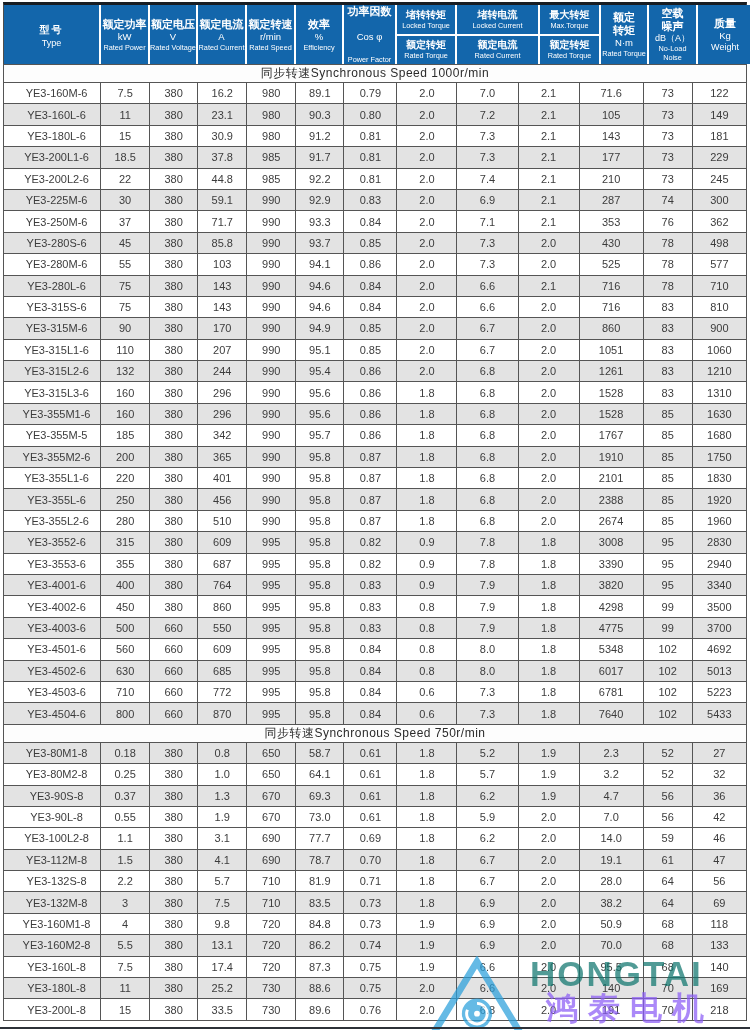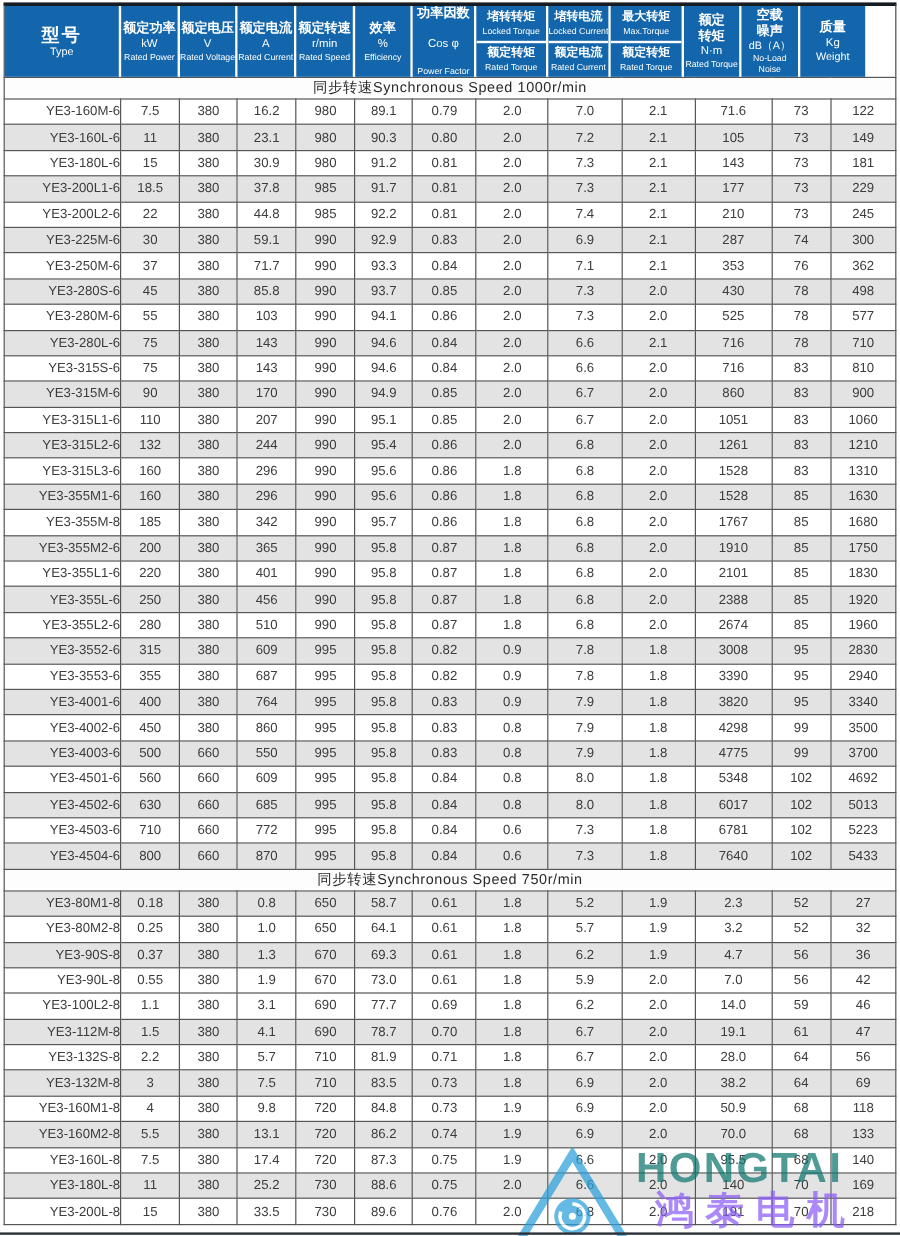--- a/index.html
+++ b/index.html
@@ -13,35 +13,35 @@
     display:flex;height:62px;box-sizing:border-box;background:#fff;
     border-top:3px solid #171c22;border-left:1px solid #4d4d4d;border-right:1px solid #4d4d4d;
   }
   .hcell{
     background:#1366ab;color:#fff;box-sizing:border-box;flex:0 0 auto;
     display:flex;flex-direction:column;justify-content:center;align-items:center;
     text-align:center;border-right:2px solid #fff;overflow:hidden;
   }
   .hcell:last-child{border-right:none;}
   .hcell .zh{font-size:11px;font-weight:bold;line-height:13px;white-space:nowrap;}
-  .hcell .zh-lg{font-size:15px;font-weight:bold;line-height:17px;letter-spacing:2px;white-space:nowrap;text-align:right;}
+  .hcell .zh-lg{font-size:10px;font-weight:bold;line-height:17px;letter-spacing:2px;white-space:nowrap;text-align:right;}
   .hcell .zh-sm{font-size:10px;font-weight:bold;line-height:12px;white-space:nowrap;}
   .hcell .unit{font-size:9.5px;line-height:12px;white-space:nowrap;}
   .hcell .en{font-size:7.3px;line-height:9px;white-space:nowrap;}
   .hcell .en-md{font-size:9px;line-height:11px;white-space:nowrap;}
   .hcell.split{justify-content:stretch;}
   .hpart{flex:1;display:flex;flex-direction:column;justify-content:center;align-items:center;width:100%;}
   .hpart.top{border-bottom:2px solid #fff;}
   
   table.grid{border-collapse:collapse;table-layout:fixed;width:744px;}
   table.grid td{
     border:1px solid #555;height:20.4px;padding:0;text-align:center;
     font-size:11px;color:#3c3c3c;white-space:nowrap;overflow:hidden;background:#fff;
   }
-  table.grid td.model{text-align:right;padding-left:9px;}
+  table.grid td.model{text-align:center;padding-left:9px;}
   table.grid tr.gray td{background:#e3e3e3;}
   table.grid td.band{
     height:17px;background:#fdfdfd;font-size:12px;color:#2a2a2a;letter-spacing:0.5px;
   }
   
   .watermark{
     position:absolute;left:426px;top:938px;width:324px;height:92px;
     display:flex;opacity:.72;pointer-events:none;
   }
   .wm-logo{width:102px;height:84px;margin-top:18px;flex:0 0 auto;}
@@ -97,21 +97,21 @@
       <div class="hcell split" style="width: 60px;">
         <div class="hpart top">
           <div class="zh-sm">堵转转矩</div>
           <div class="en">Locked Torque</div>
         </div>
         <div class="hpart bottom">
           <div class="zh-sm">额定转矩</div>
           <div class="en">Rated Torque</div>
         </div>
       </div>
-      <div class="hcell split" style="width: 52px;">
+      <div class="hcell split" style="width: 83px;">
         <div class="hpart top">
           <div class="zh-sm">堵转电流</div>
           <div class="en">Locked Current</div>
         </div>
         <div class="hpart bottom">
           <div class="zh-sm">额定电流</div>
           <div class="en">Rated Current</div>
         </div>
       </div>
       <div class="hcell split" style="width: 61px;">
@@ -397,21 +397,21 @@
           <td>95.6</td>
           <td>0.86</td>
           <td>1.8</td>
           <td>6.8</td>
           <td>2.0</td>
           <td>1528</td>
           <td>85</td>
           <td>1630</td>
         </tr>
         <tr>
-          <td class="model">YE3-355M-8</td>
+          <td class="model">YE3-355M-5</td>
           <td>185</td>
           <td>380</td>
           <td>342</td>
           <td>990</td>
           <td>95.7</td>
           <td>0.86</td>
           <td>1.8</td>
           <td>6.8</td>
           <td>2.0</td>
           <td>1767</td>

